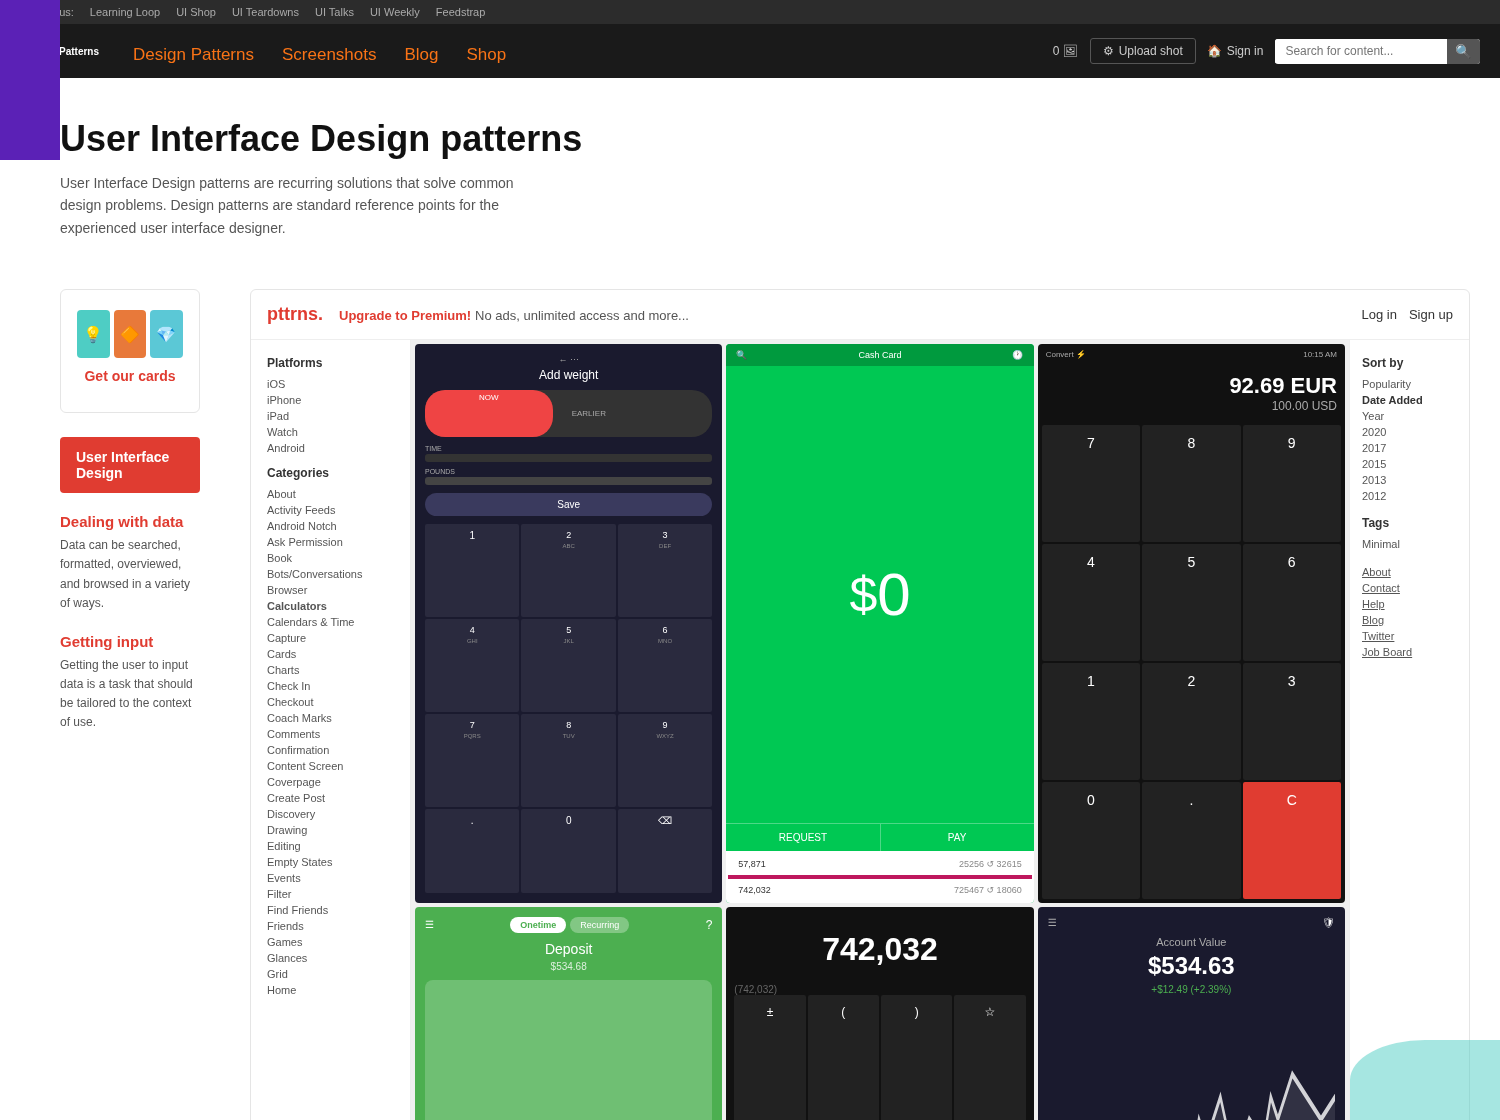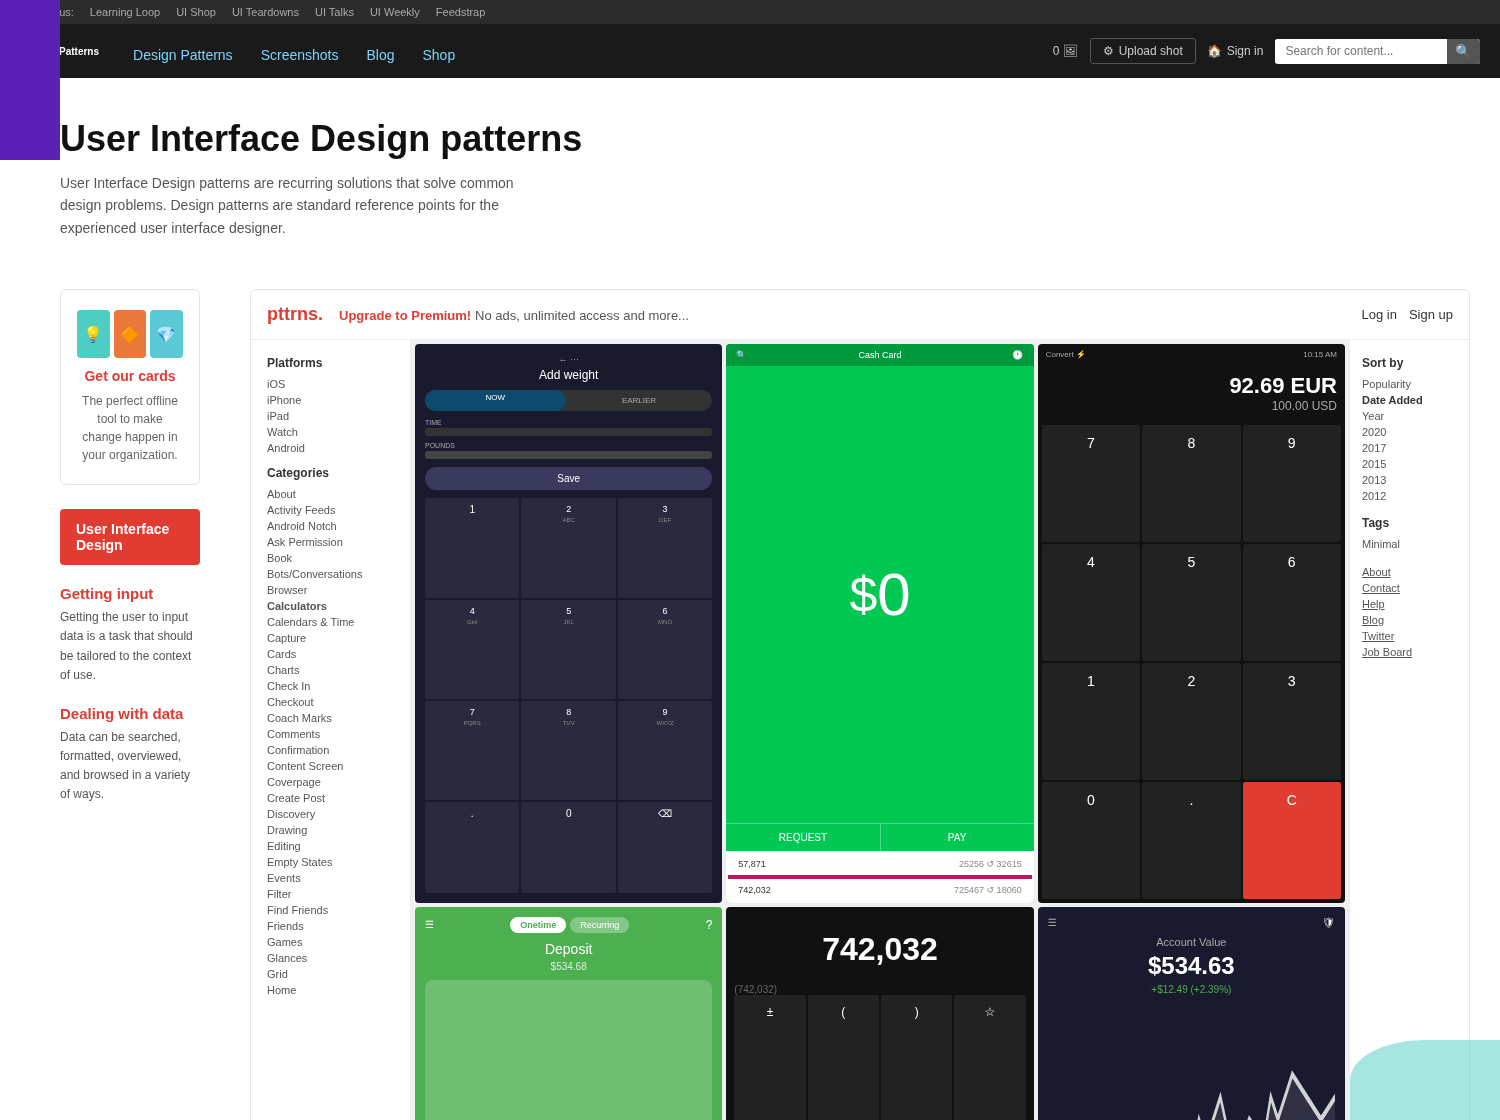--- a/index.html
+++ b/index.html
@@ -8,21 +8,21 @@
     
     .top-bar { background: #2c2c2c; color: #aaa; font-size: 11px; padding: 6px 20px; display: flex; gap: 16px; align-items: center; }
     .top-bar a { color: #aaa; text-decoration: none; }
 
     
     .main-nav { background: #1a1a1a; display: flex; align-items: center; padding: 0 20px; height: 54px; gap: 0; }
     .logo { background: #e03c31; color: #fff; font-weight: bold; font-size: 15px; padding: 4px 8px; border-radius: 4px; margin-right: 8px; display: flex; align-items: center; gap: 2px; }
     .logo-ui { color: #fff; font-weight: 900; }
     .brand-text { color: #fff; font-size: 10px; font-weight: bold; margin-right: 20px; }
     .main-nav-links { display: flex; gap: 0; align-items: center; flex: 1; }
-    .main-nav-links a { color: #7dd3fc; text-decoration: none; padding: 0 14px; height: 54px; display: flex; align-items: center; font-size: 14px; margin-top: 8px; }
+    .main-nav-links a { color: #f97316; text-decoration: none; padding: 0 14px; height: 54px; display: flex; align-items: center; font-size: 17px; margin-top: 8px; }
     .nav-right { display: flex; align-items: center; gap: 12px; margin-left: auto; }
     .upload-btn { background: transparent; border: 1px solid #555; color: #ccc; padding: 5px 12px; border-radius: 3px; font-size: 12px; cursor: pointer; display: flex; align-items: center; gap: 5px; }
     .sign-in-btn { background: transparent; border: none; color: #ccc; font-size: 12px; cursor: pointer; display: flex; align-items: center; gap: 4px; }
     .search-bar { display: flex; align-items: center; background: #fff; border-radius: 3px; overflow: hidden; }
     .search-bar input { border: none; outline: none; padding: 5px 10px; font-size: 12px; width: 172px; }
     .search-bar button { background: #555; border: none; padding: 5px 8px; cursor: pointer; color: #fff; }
 
     
     .page-wrapper { background: #fff; max-width: 1500px; margin: 0; }
 
@@ -146,35 +146,34 @@
   <div class="content-area">
 
     <div class="left-sidebar">
       <div class="cards-box">
         <div class="cards-icons">
           <div class="card-icon teal">💡</div>
           <div class="card-icon orange">🔶</div>
           <div class="card-icon cyan">💎</div>
         </div>
         <div class="cards-title">Get our cards</div>
-        <div class="cards-desc">The perfect offline tool to make change happen in your organization.</div>
       </div>
 
       <div class="section-banner">
         <span>User Interface Design</span>
+      </div>
+
+      <div class="section-block">
+        <div class="section-title">Dealing with data</div>
+        <div class="section-desc">Data can be searched, formatted, overviewed, and browsed in a variety of ways.</div>
       </div>
 
       <div class="section-block">
         <div class="section-title">Getting input</div>
         <div class="section-desc">Getting the user to input data is a task that should be tailored to the context of use.</div>
-      </div>
-
-      <div class="section-block">
-        <div class="section-title">Dealing with data</div>
-        <div class="section-desc">Data can be searched, formatted, overviewed, and browsed in a variety of ways.</div>
       </div>
     </div>
 
     <div class="main-content">
       <div class="pttrns-widget">
 
         <div class="pttrns-header">
           <div class="pttrns-logo">
             <span>pttrns.</span>
           </div>
@@ -235,22 +234,22 @@
               <li>Home</li>
             </ul>
           </div>
 
           <div class="grid-screenshots">
 
             <div class="screenshot-item" style="background:#1a1a2e; padding:10px; display:flex; flex-direction:column; min-height:280px;">
               <div style="color:#aaa; font-size:9px; text-align:center; margin-bottom:4px;">← ···</div>
               <div style="color:#fff; text-align:center; font-size:12px; font-weight:500; margin-bottom:8px;">Add weight</div>
               <div style="display:flex; background:#333; border-radius:20px; margin-bottom:8px;">
-                <div style="flex:1; text-align:center; background:#0c4a6e; border-radius:20px; padding:3px; font-size:8px; color:#fff;">NOW</div>
-                <div style="flex:1; text-align:center; padding:6px; font-size:8px; color:#aaa;">EARLIER</div>
+                <div style="flex:1; text-align:center; background:#ef4444; border-radius:20px; padding:3px; font-size:8px; color:#fff;">NOW</div>
+                <div style="flex:1; text-align:left; padding:19px; font-size:8px; color:#aaa;">EARLIER</div>
               </div>
               <div style="font-size:7px; color:#aaa; margin-bottom:2px;">TIME</div>
               <div style="background:#333; border-radius:3px; padding:4px; margin-bottom:6px; font-size:8px; color:#fff;"></div>
               <div style="font-size:7px; color:#aaa; margin-bottom:2px;">POUNDS</div>
               <div style="background:#444; border-radius:3px; padding:4px; margin-bottom:8px; font-size:8px; color:#fff;"></div>
               <div style="background:#3a3a5e; border-radius:20px; text-align:center; padding:6px; font-size:10px; color:#fff; margin-bottom:8px;">Save</div>
               <div style="display:grid; grid-template-columns:repeat(3,1fr); gap:2px; flex:1;">
                 <div style="background:#2a2a3e; text-align:center; padding:6px 2px; font-size:10px; color:#fff; border-radius:2px;">1</div>
                 <div style="background:#2a2a3e; text-align:center; padding:6px 2px; font-size:9px; color:#fff; border-radius:2px;">2<br><span style="font-size:6px;color:#888;">ABC</span></div>
                 <div style="background:#2a2a3e; text-align:center; padding:6px 2px; font-size:9px; color:#fff; border-radius:2px;">3<br><span style="font-size:6px;color:#888;">DEF</span></div>

